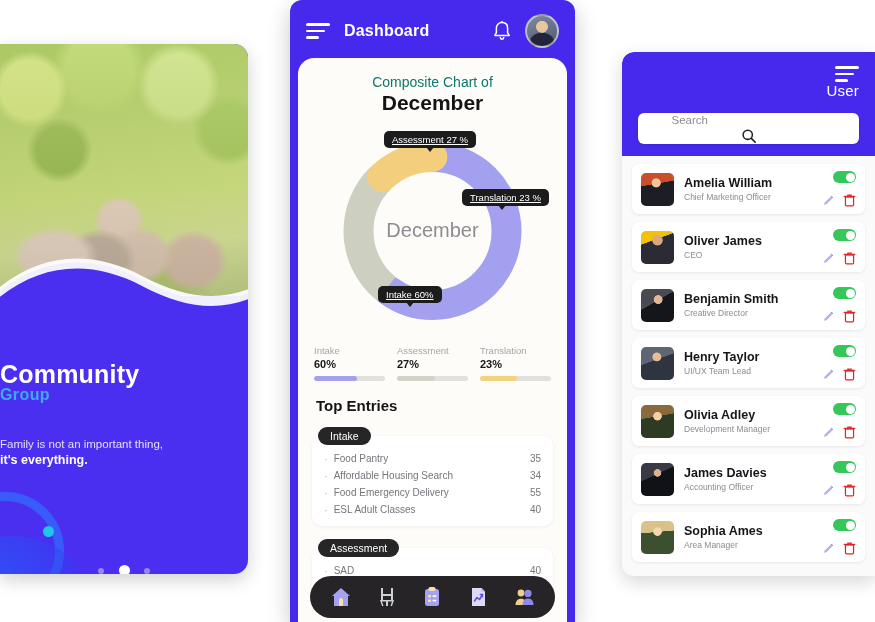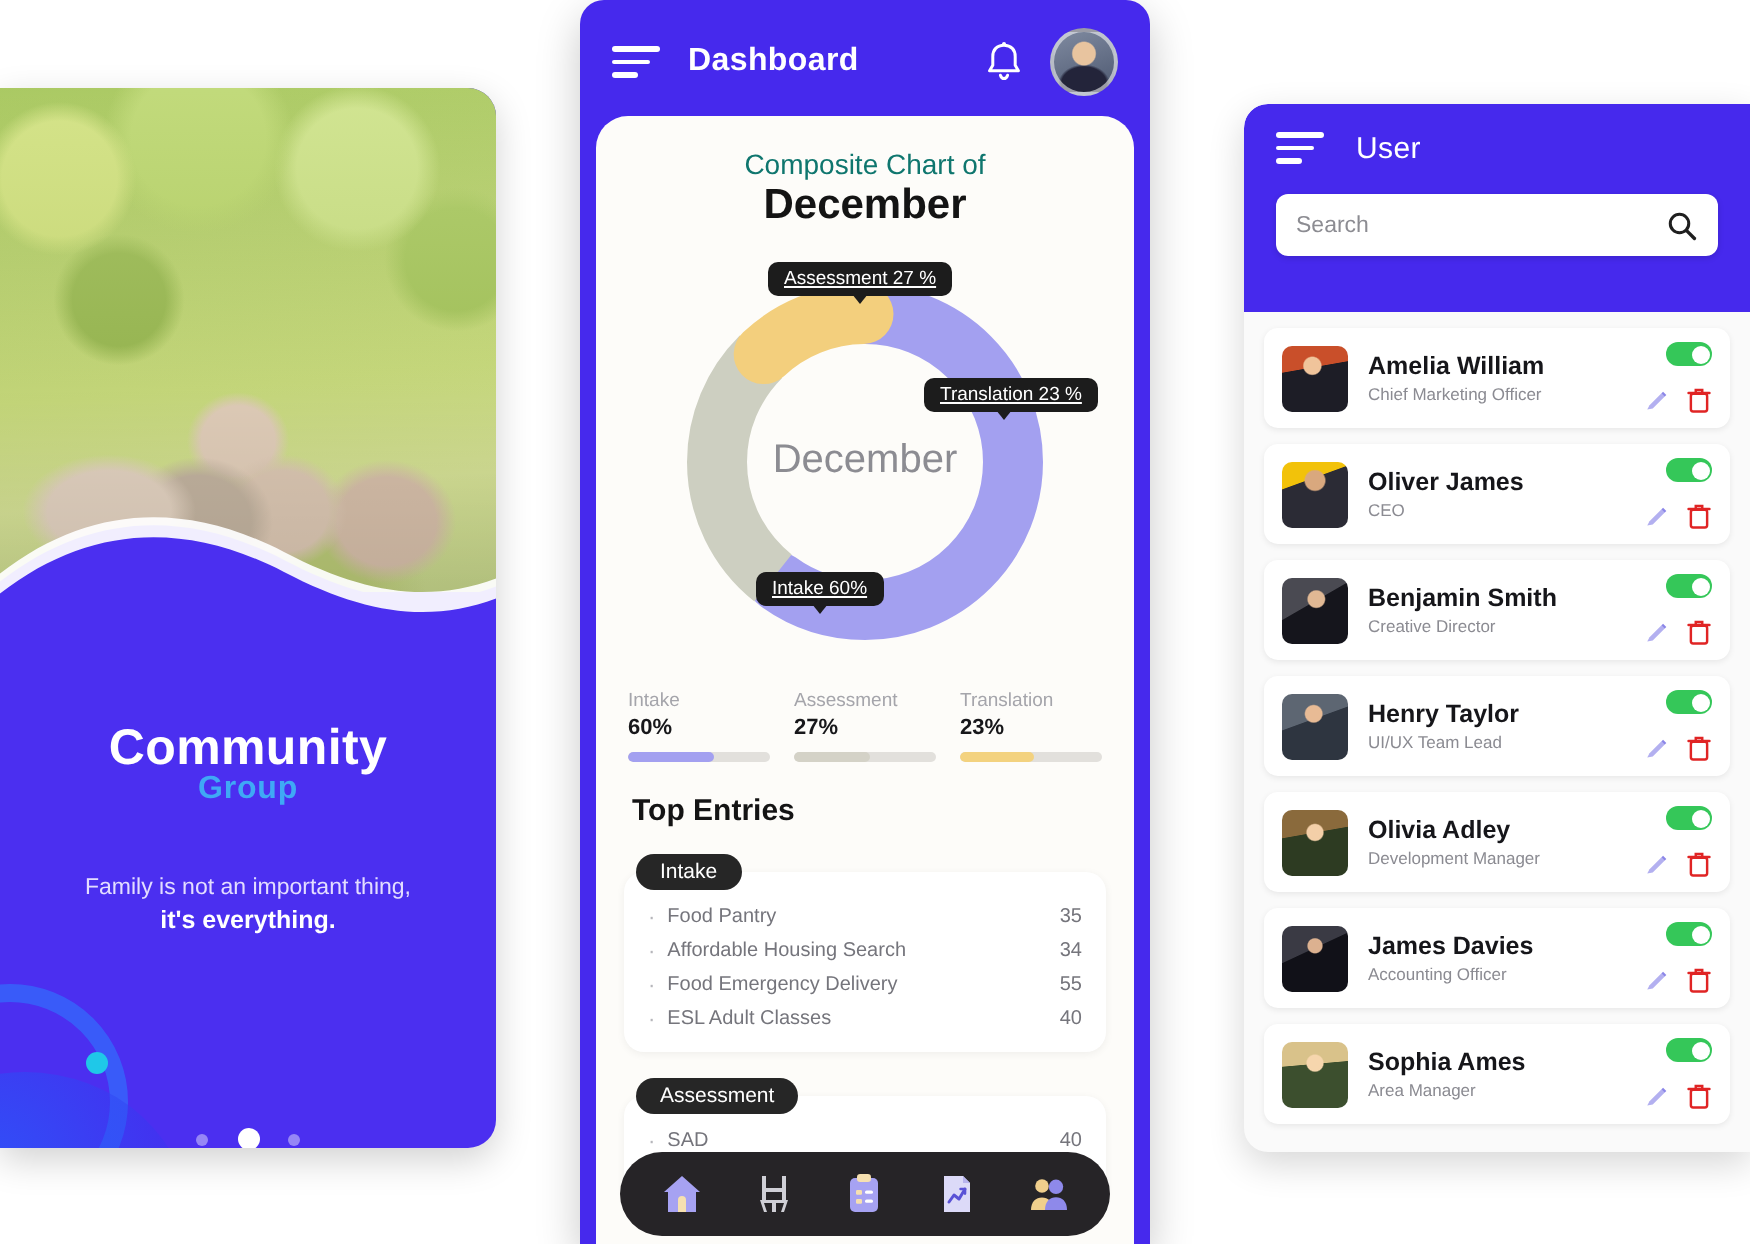--- a/index.html
+++ b/index.html
@@ -49,21 +49,21 @@
   }
   .deco-blob {
     position: absolute; left: -70px; top: 492px; width: 165px; height: 150px;
     border-radius: 50%;
     background: radial-gradient(circle at 38% 34%, rgba(40,90,250,.78), rgba(52,44,235,.30) 72%, rgba(60,40,230,0) 100%);
   }
   .deco-dot {
     position: absolute; left: 43px; top: 482px; width: 11px; height: 11px;
     border-radius: 50%; background: #1fc8e8;
   }
-  .brand-wrap { position: absolute; left: 0; top: 316px; width: 100%; text-align: center; }
+  .brand-wrap { position: absolute; left: 0; top: 316px; width: 100%; }
   .brand-main {
     font-size: 25px; font-weight: bold; color: #ffffff; letter-spacing: .2px;
     display: inline-block; position: relative;
   }
   .brand-sub {
     font-size: 16px; font-weight: bold; color: #3fa9f5; letter-spacing: .4px;
     margin-top: -3px;
   }
   .brand-swoosh { position: absolute; right: -26px; top: 2px; }
   .tagline-1 { margin-top: 34px; font-size: 11.5px; color: #e3ddff; }
@@ -164,26 +164,27 @@
   #right-panel {
     position: absolute; left: 622px; top: 52px;
     width: 253px; height: 524px;
     background: #fafafa; border-radius: 12px 0 0 12px; overflow: hidden;
     box-shadow: 0 6px 18px rgba(0,0,0,.16);
   }
   .r-header {
     background: #4629ed; height: 104px; padding: 14px 16px 0 16px;
     border-radius: 12px 0 0 0;
   }
-  .r-top { display: flex; align-items: flex-start; }
+  .r-top { display: flex; align-items: flex-end; flex-direction: column; }
   .r-title { color: #fff; font-size: 15px; margin-left: 16px; letter-spacing: .2px; }
   .search-box {
     margin-top: 14px; background: #fff; border-radius: 6px; height: 31px;
     display: flex; align-items: center; padding: 0 10px;
     box-shadow: 0 1px 3px rgba(0,0,0,.14);
+    flex-direction: column;
   }
   .search-input {
     flex: 1; border: none; outline: none; font-size: 11.5px; color: #3a3a3a;
     font-family: "Liberation Sans", sans-serif; background: transparent;
   }
   .search-input::placeholder { color: #8c8c92; }
 
   .user-list { padding: 8px 10px 10px 10px; }
   .user-row {
     position: relative; background: #ffffff; border-radius: 7px;

